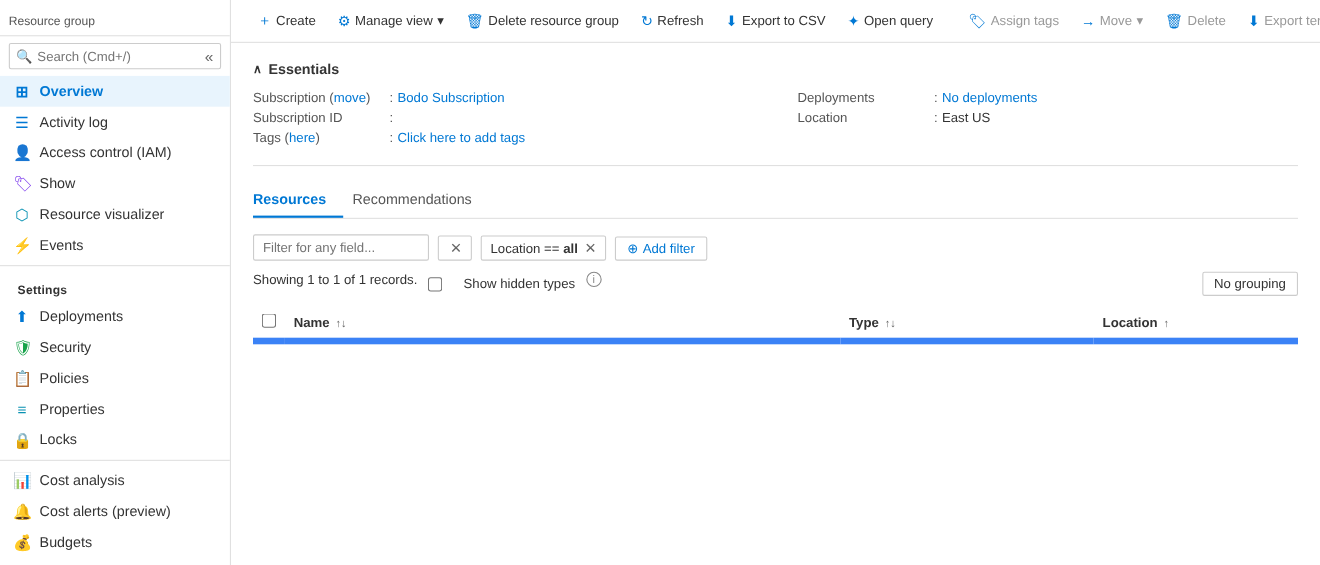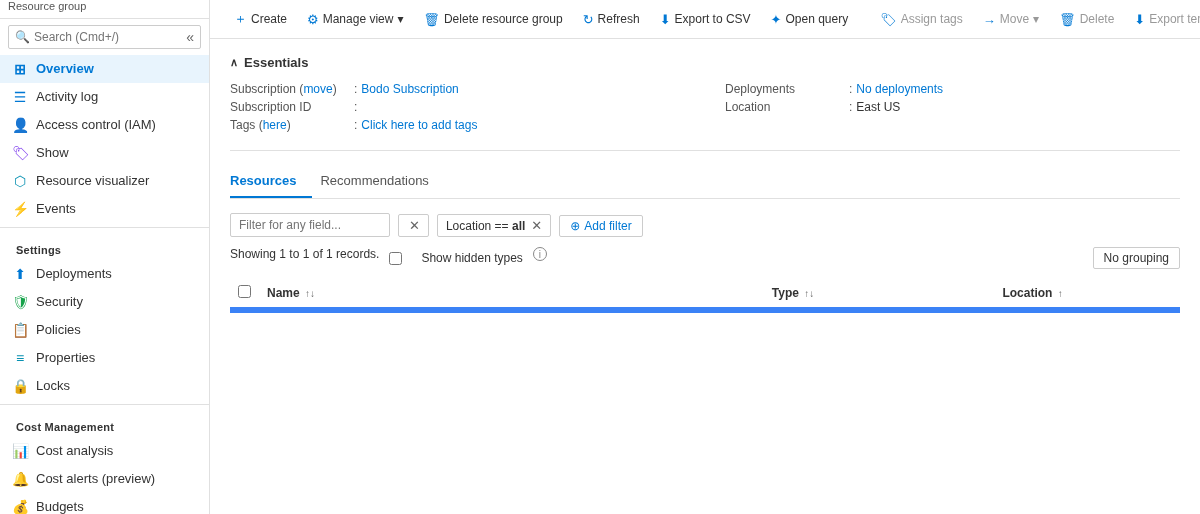--- a/index.html
+++ b/index.html
@@ -318,21 +318,20 @@
   <div class="nav-item">
     <span class="nav-icon icon-teal">≡</span>
     <span>Properties</span>
   </div>
   <div class="nav-item">
     <span class="nav-icon icon-blue">🔒</span>
     <span>Locks</span>
   </div>
 
   <hr class="divider">
-  <div class="section-label">Cost Management</div>
 
   <div class="nav-item">
     <span class="nav-icon icon-green">📊</span>
     <span>Cost analysis</span>
   </div>
   <div class="nav-item">
     <span class="nav-icon icon-green">🔔</span>
     <span>Cost alerts (preview)</span>
   </div>
   <div class="nav-item">

